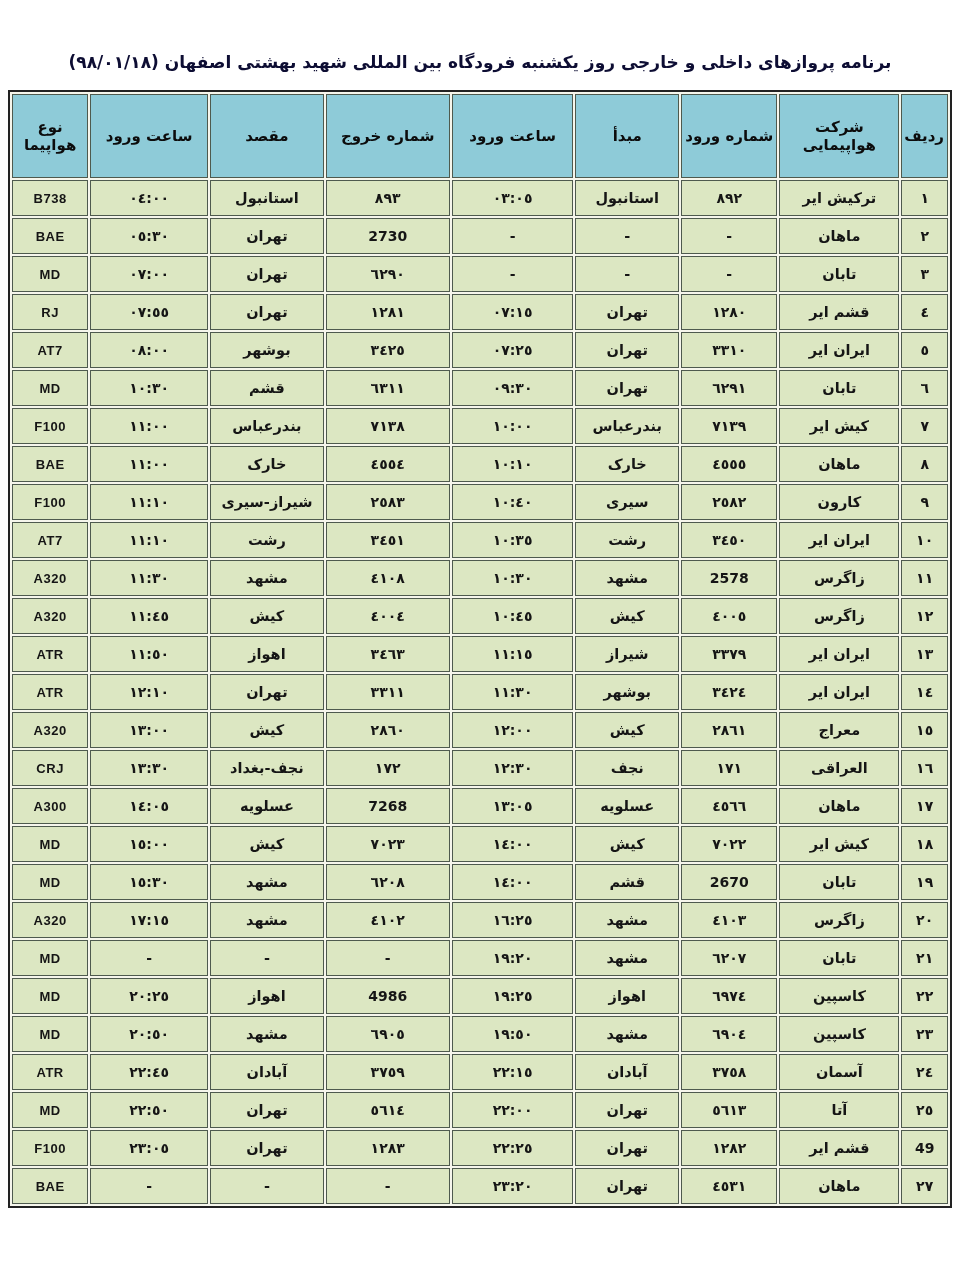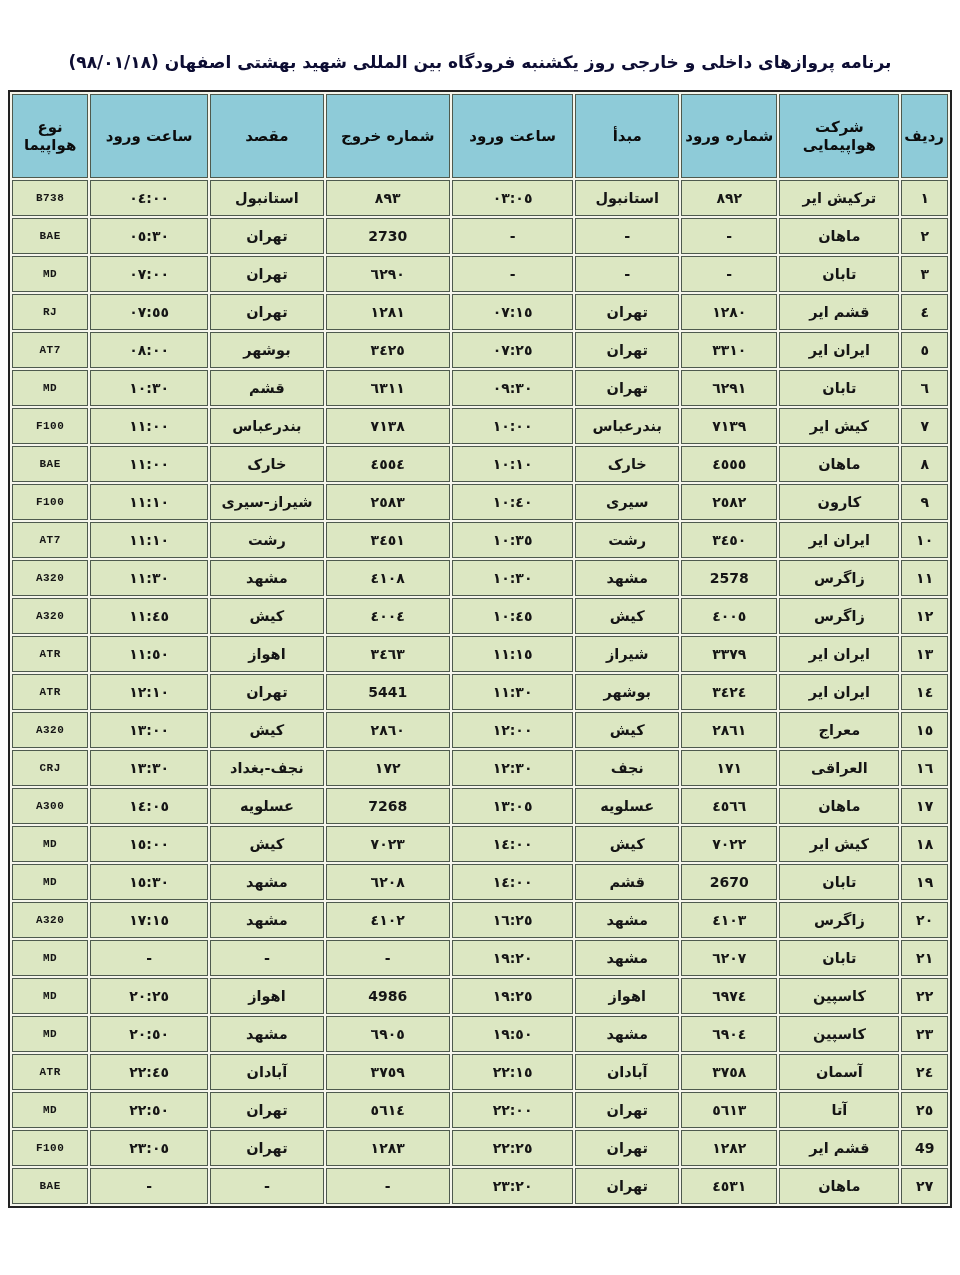--- a/index.html
+++ b/index.html
@@ -60,22 +60,22 @@
     overflow:hidden;
     white-space:nowrap;
   }
   table.sched td.col-airline,
   table.sched td.col-origin,
   table.sched td.col-destination{
     font-size:14.5px;
     white-space:normal;
   }
   table.sched td.col-aircraft{
-    font-family:Liberation Mono, monospace;
-    font-size:11px;
+    font-family:Liberation Sans, sans-serif;
+    font-size:13px;
     letter-spacing:0.5px;
     direction:ltr;
   }
 </style>
 </head>
 <body>
 
 <div class="title">برنامه پروازهای داخلی و خارجی روز  یکشنبه فرودگاه بین المللی شهید بهشتی اصفهان (٩٨/٠١/١٨)</div>
 
 <table class="sched">
@@ -246,21 +246,21 @@
         <td class="col-destination">اهواز</td>
         <td class="col-departure_time">١١:٥٠</td>
         <td class="col-aircraft">ATR</td>
       </tr>
       <tr>
         <td class="col-row_no">١٤</td>
         <td class="col-airline">ایران ایر</td>
         <td class="col-arrival_no">٣٤٢٤</td>
         <td class="col-origin">بوشهر</td>
         <td class="col-arrival_time">١١:٣٠</td>
-        <td class="col-departure_no">5441</td>
+        <td class="col-departure_no">٣٣١١</td>
         <td class="col-destination">تهران</td>
         <td class="col-departure_time">١٢:١٠</td>
         <td class="col-aircraft">ATR</td>
       </tr>
       <tr>
         <td class="col-row_no">١٥</td>
         <td class="col-airline">معراج</td>
         <td class="col-arrival_no">٢٨٦١</td>
         <td class="col-origin">کیش</td>
         <td class="col-arrival_time">١٢:٠٠</td>

